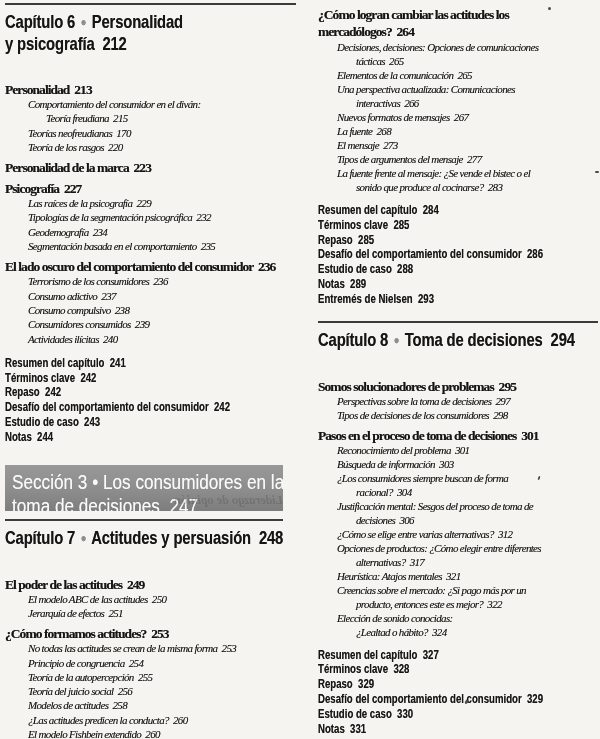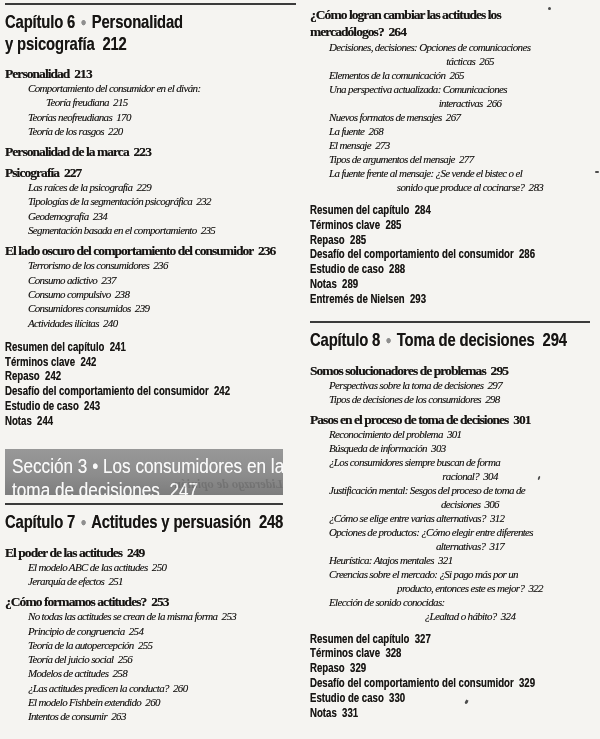--- a/index.html
+++ b/index.html
@@ -5,21 +5,21 @@
   html,body { margin:0; padding:0; }
   body {
     width:600px; height:739px;
     background:#f5f4f1;
     overflow:hidden; position:relative;
     font-family:"Liberation Serif", serif;
     color:#171513;
   }
   .col { position:absolute; top:0; }
   #left-col  { left:5px;  width:302px; }
-  #right-col { left:310px; width:282px; }
+  #right-col { left:318px; width:282px; }
 
   .blk { transform-origin:left top; }
   .ln { white-space:pre; }
 
   
   .rule { height:2px; background:#3b3b3b; }
   #left-col .rule:first-child { width:291px; margin-top:3px; }
   #left-col .rule:not(:first-child) { width:278px; margin-top:8px; }
   #right-col .rule { width:280px; margin-top:14px; }
 
@@ -33,34 +33,34 @@
     text-shadow:0 0 .5px rgba(0,0,0,.5);
   }
   .bullet-dot { color:#8f8f8f; font-size:12px; vertical-align:2px; padding:0 2px; }
 
   
   .h1 {
     font-weight:bold; font-size:13.5px; line-height:15px;
     letter-spacing:-0.07em; margin-top:6px;
     text-shadow:0 0 .4px rgba(0,0,0,.45);
   }
-  .chapter + .h1 { margin-top:12px;font-family:Liberation Serif, serif; }
+  .chapter + .h1 { margin-top:28px;font-family:Liberation Serif, serif; }
   #right-col .h1:first-child { margin-top:7px; line-height:16.5px; }
 
   
   .sub {
     font-style:italic; font-size:11px; line-height:14.3px;
     letter-spacing:-0.06em;
     text-shadow:0 0 .4px rgba(0,0,0,.4);
   }
   #right-col .sub { line-height:14px; }
   .sub .ln { padding-left:23px; }
   .sub .ln.cont { padding-left:41px; }
   #right-col .sub .ln { padding-left:19px; }
-  #right-col .sub .ln.cont { padding-left:38px;text-align:center; }
+  #right-col .sub .ln.cont { padding-left:38px; }
 
   
   .summary {
     font-family:"Liberation Sans", sans-serif;
     font-weight:bold; font-size:13px; line-height:14.8px;
     transform:scaleX(.74);
     margin-top:10px;
     text-shadow:0 0 .5px rgba(0,0,0,.5);
   }
   #right-col .summary { margin-top:9px; }

